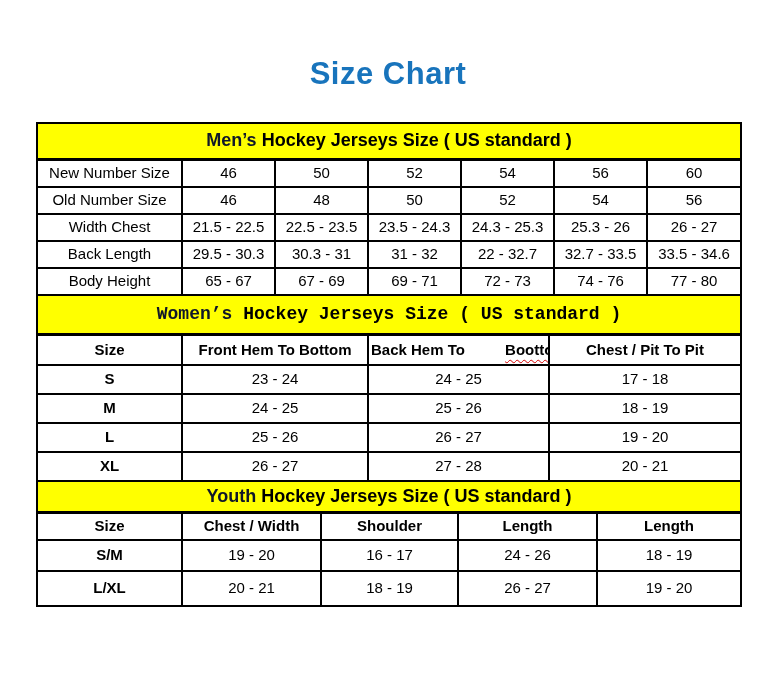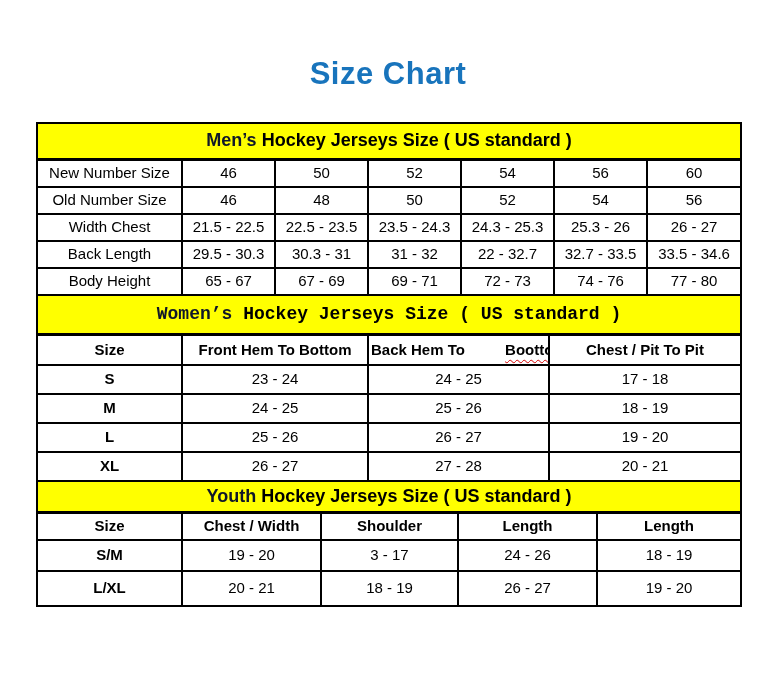--- a/index.html
+++ b/index.html
@@ -212,21 +212,21 @@
     <tr class="head-row">
       <td>Size</td>
       <td>Chest / Width</td>
       <td>Shoulder</td>
       <td>Length</td>
       <td>Length</td>
     </tr>
     <tr class="data-row-a">
       <td class="row-label-bold">S/M</td>
       <td>19 - 20</td>
-      <td>3 - 17</td>
+      <td>16 - 17</td>
       <td>24 - 26</td>
       <td>18 - 19</td>
     </tr>
     <tr class="data-row-b">
       <td class="row-label-bold">L/XL</td>
       <td>20 - 21</td>
       <td>18 - 19</td>
       <td>26 - 27</td>
       <td>19 - 20</td>
     </tr>

